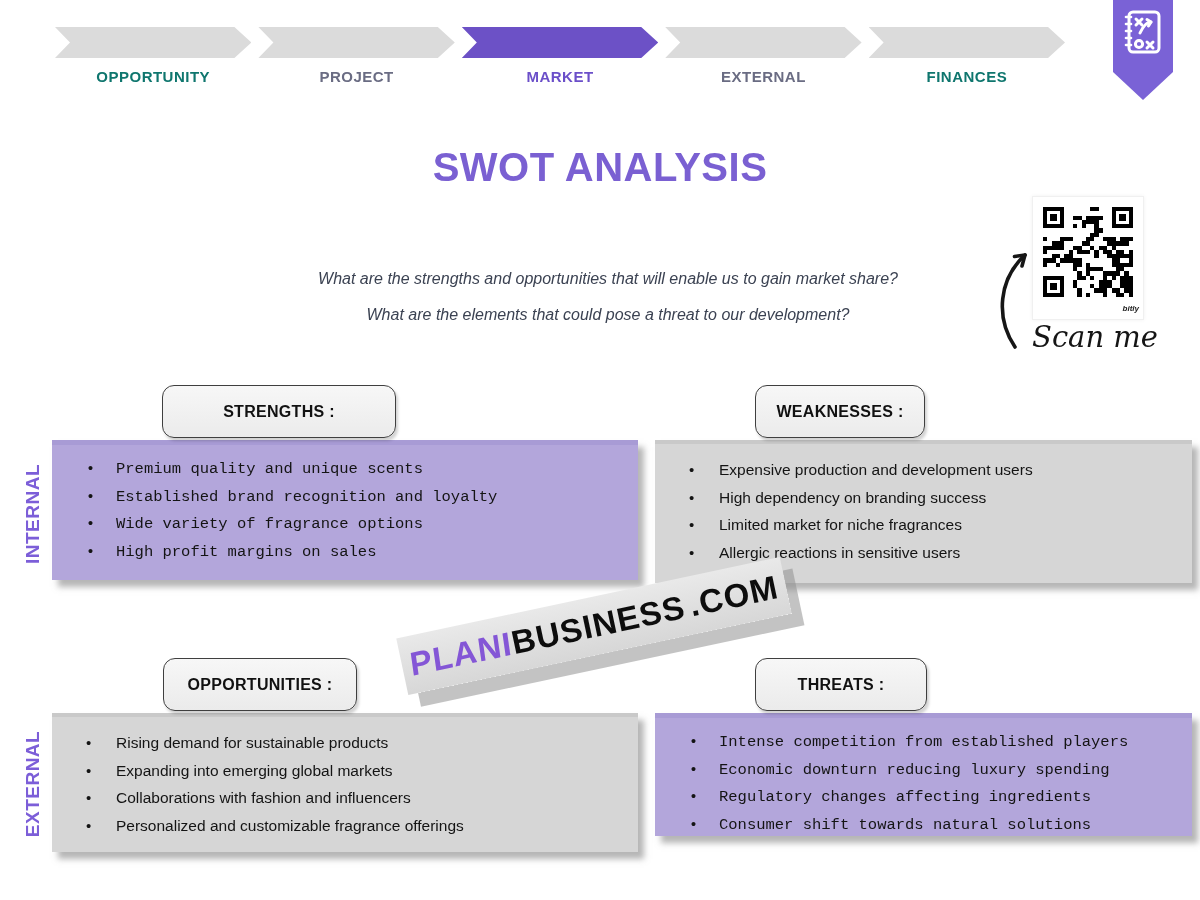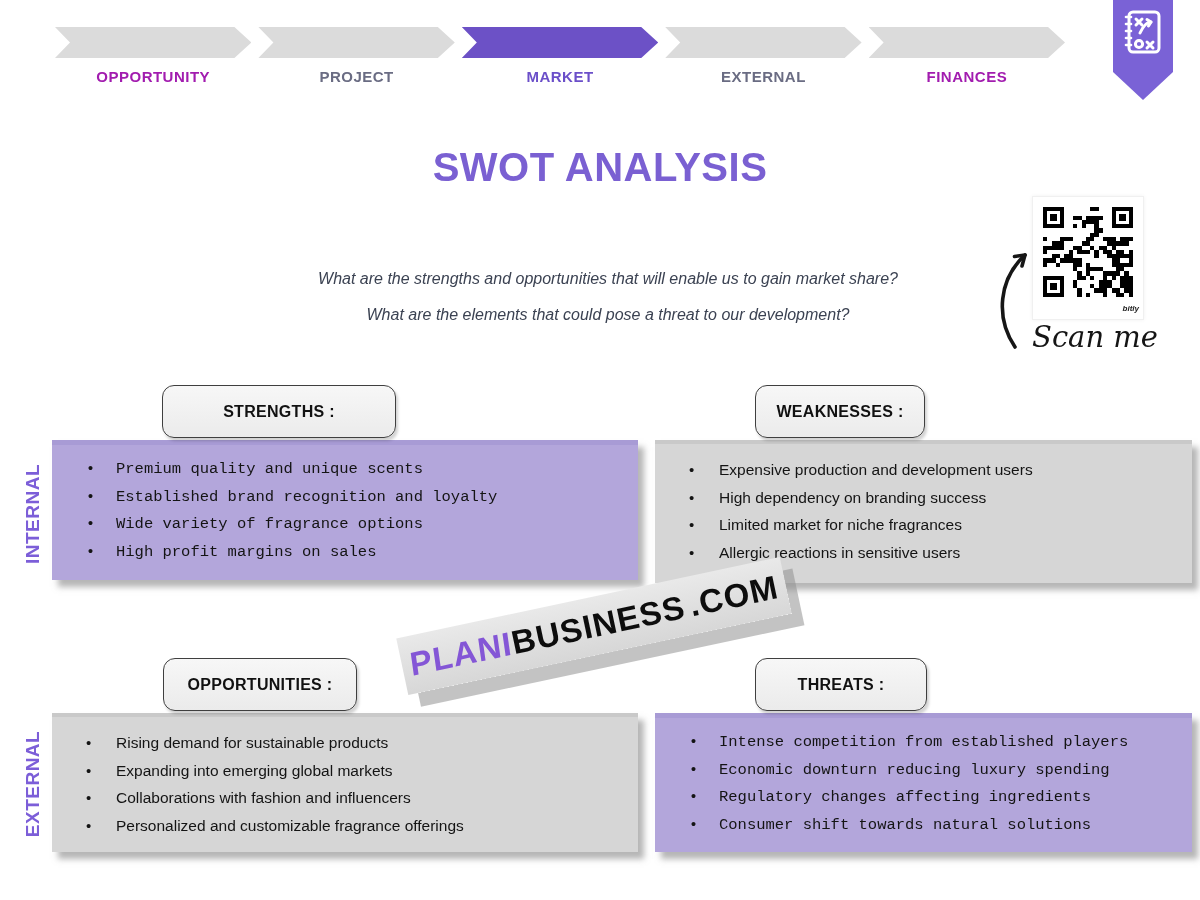--- a/index.html
+++ b/index.html
@@ -14,21 +14,21 @@
     display:flex; gap:7px;
   }
   .step { flex:1; display:flex; flex-direction:column; }
   .chev {
     height:31px; background:#DBDBDB;
     clip-path:polygon(0 0, calc(100% - 17px) 0, 100% 50%, calc(100% - 17px) 100%, 0 100%, 15px 50%);
   }
   .step.active .chev { background:#6C51C6; }
   .step-label {
     margin-top:10px; text-align:center; font-weight:bold; font-size:15px;
-    letter-spacing:0.5px; color:#a21caf;
+    letter-spacing:0.5px; color:#0f766e;
   }
   .step.mid .step-label { color:#6A6C83; }
   .step.active .step-label { color:#6B4FC9; }
 
   
   .ribbon {
     position:absolute; left:1113px; top:0; width:60px; height:100px;
     background:#7A62D6;
     clip-path:polygon(0 0, 100% 0, 100% 72%, 50% 100%, 0 72%);
     display:flex; justify-content:center; align-items:flex-start; padding-top:9px; box-sizing:border-box;
@@ -88,21 +88,21 @@
   .panel li::before { content:"•"; position:absolute; left:0; top:0; font-size:15px; }
 
   .lbl-strengths     { left:162px; top:385px; width:234px; }
   .lbl-weaknesses    { left:755px; top:385px; width:170px; }
   .lbl-opportunities { left:163px; top:658px; width:194px; }
   .lbl-threats       { left:755px; top:658px; width:172px; }
 
   .pnl-strengths     { left:52px;  top:440px; width:586px; height:140px; }
   .pnl-weaknesses    { left:655px; top:440px; width:537px; height:143px; }
   .pnl-opportunities { left:52px;  top:713px; width:586px; height:139px; }
-  .pnl-threats       { left:655px; top:713px; width:537px; height:139px; }
+  .pnl-threats       { left:655px; top:713px; width:537px; height:123px; }
 
   .v-label {
     position:absolute; width:130px; text-align:center; transform:rotate(-90deg);
     font-weight:bold; font-size:19px; letter-spacing:0.5px; color:#7C5ED8;
   }
   .v-internal { left:-32px; top:503px; }
   .v-external { left:-32px; top:773px; }
 
   
   .watermark {

